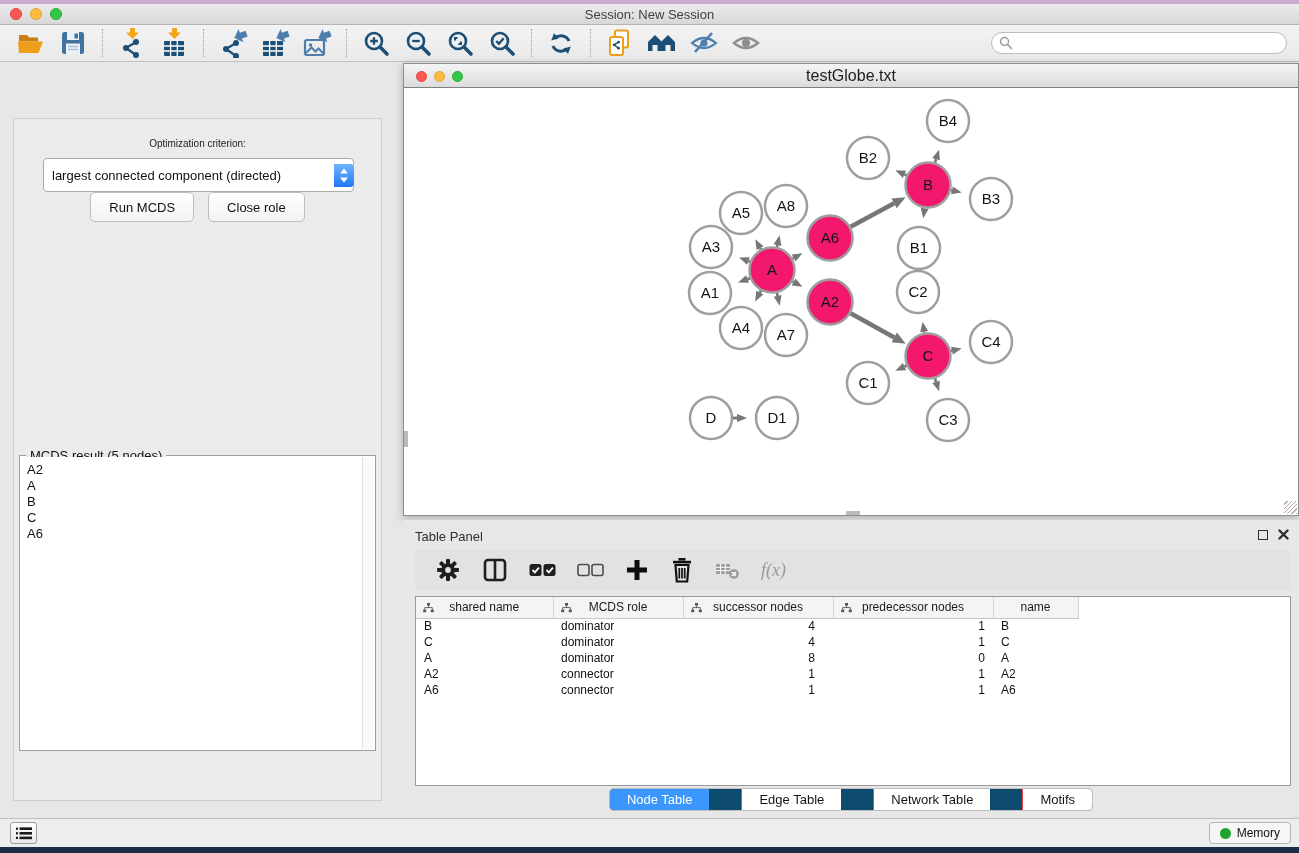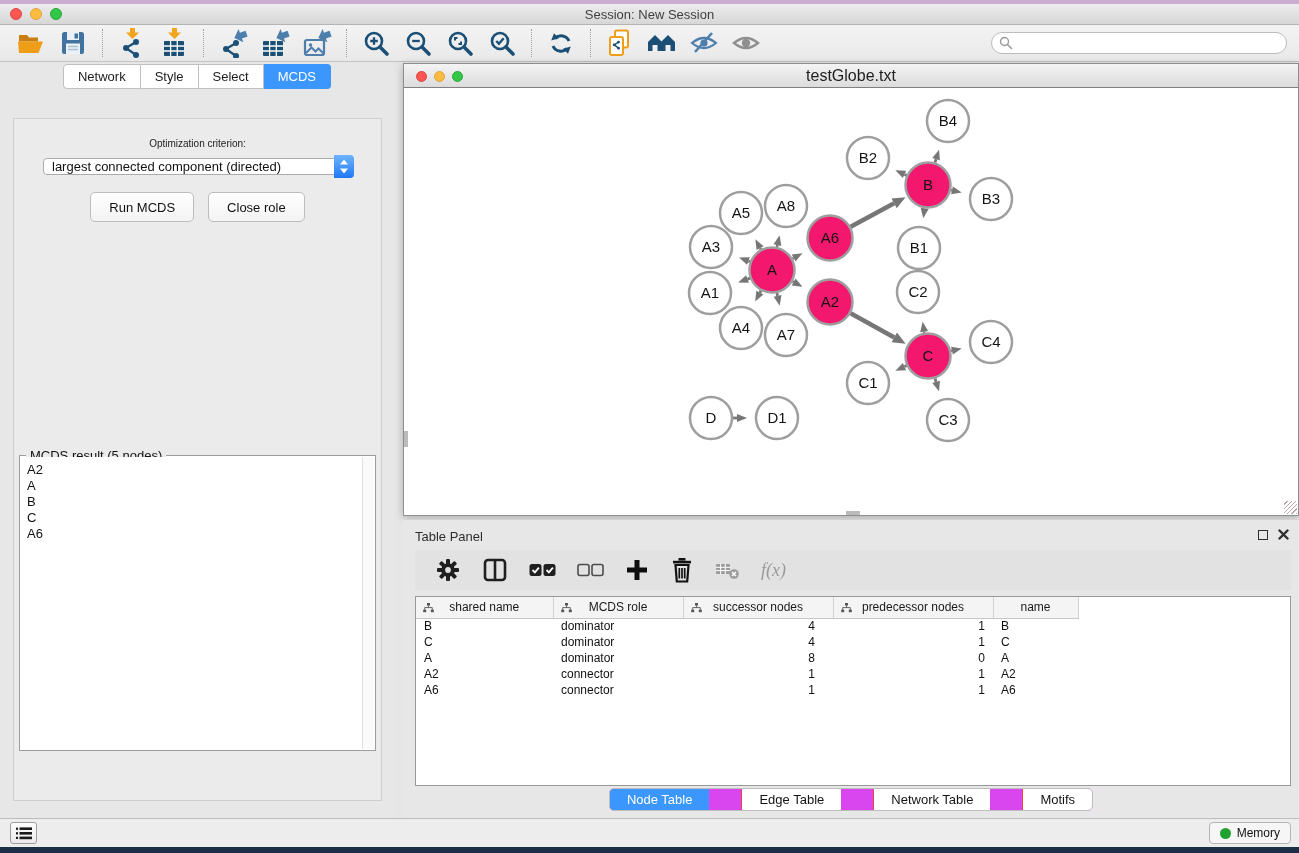--- a/index.html
+++ b/index.html
@@ -40,21 +40,21 @@
 
   .cp-tabs { display:flex; justify-content:center; margin-top:2px; position:relative; z-index:2; }
   .cp-tab { font-size:13px; padding:4px 14px; background:#fff; border:1px solid #c0c0c0; border-left:none; color:#1d1d1d; }
   .cp-tab:first-child { border-left:1px solid #c0c0c0; border-radius:4px 0 0 4px; }
   .cp-tab:last-child { border-radius:0 4px 4px 0; }
   .cp-tab.active { background:#3b97fd; border-color:#3b97fd; color:#fff; }
 
   .cp-content { position:absolute; left:13px; right:12px; top:56px; bottom:17px;
     border:1px solid #cecece; background:#ebebeb; }
   .opt-label { text-align:center; margin-top:19px; font-size:10px; color:#1c1c1c; }
-  .dropdown { position:absolute; left:29px; right:27px; top:39px; height:17px; background:#fff;
+  .dropdown { position:absolute; left:29px; right:27px; top:39px; height:34px; background:#fff;
     border:1px solid #ababab; border-radius:4px; display:flex; align-items:center; }
   .dropdown .dval { flex:1; font-size:13px; color:#111; padding-left:8px; white-space:nowrap; }
   .spinner { width:20px; height:23px; margin:-1px -1px -1px 0; border-radius:0 4px 4px 0;
     background:linear-gradient(#6fb4fc,#2077f4); display:flex; align-items:center; justify-content:center; }
   .btn-row { position:absolute; top:73px; left:0; right:0; display:flex; justify-content:center; gap:14px; }
   .mac-btn { background:linear-gradient(#ffffff,#f3f3f3); border:1px solid #bdbdbd; border-radius:5px;
     font-size:13px; color:#111; padding:3px 18px; height:30px; }
 
   .result-box { position:absolute; left:5px; right:5px; top:336px; height:296px;
     border:1px solid #9d9d9d; background:#fff; }
@@ -85,21 +85,21 @@
   .fx { font-family:"Liberation Serif", serif; font-style:italic; font-size:18px; color:#9a9a9a; }
   .tablewrap { position:absolute; left:12px; right:8px; top:76px; height:190px; background:#fff;
     border:1px solid #999; overflow:hidden; }
   table.datagrid { border-collapse:collapse; table-layout:fixed; }
   table.datagrid th { height:21px; background:#f4f4f4; border-bottom:1px solid #c6c6c6; border-right:1px solid #d2d2d2;
     font-size:12px; font-weight:normal; color:#1a1a1a; position:relative; text-align:center; }
   table.datagrid th .hicon { position:absolute; left:7px; top:6px; }
   table.datagrid td { height:16px; font-size:12px; color:#101010; padding:0 8px; white-space:nowrap; }
 
   .tp-tabs { position:absolute; bottom:7px; left:0; right:0; display:flex; justify-content:center; }
-  .seg { display:flex; border:1px solid #bdbdbd; border-radius:5px; overflow:hidden; background:#d946ef;gap:32px; }
+  .seg { display:flex; border:1px solid #bdbdbd; border-radius:5px; overflow:hidden; background:#0c4a6e;gap:32px; }
   .seg-tab { font-size:13px; color:#141414; padding:3px 17px; border-left:1px solid #ef4444; background:#fff; }
   .seg-tab:first-child { border-left:none; }
   .seg-tab.active { background:#3b97fd; color:#fff; }
 
   
   .statusbar { position:absolute; left:0; top:818px; width:100%; height:29px; background:#ededed;
     border-top:1px solid #bdbdbd; }
   .list-btn { position:absolute; left:10px; top:3px; width:27px; height:22px; border:1px solid #9d9d9d;
     border-radius:3px; background:linear-gradient(#fdfdfd,#e9e9e9); display:flex; align-items:center; justify-content:center; }
   .memory-btn { position:absolute; right:8px; top:3px; height:22px; border:1px solid #b5b5b5;
@@ -265,26 +265,20 @@
     <div class="searchbox">
       <svg width="14" height="14" viewBox="0 0 14 14">
         <circle cx="5.5" cy="5.5" r="4" stroke="#9a9a9a" stroke-width="1.4" fill="none"></circle>
         <line x1="8.5" y1="8.5" x2="12.5" y2="12.5" stroke="#9a9a9a" stroke-width="1.6" stroke-linecap="round"></line>
       </svg>
       <input placeholder="" style="">
     </div>
   </div>
 
   <div class="control-panel">
-    <div class="cp-tabs" id="cp-tabs">
-        <div class="cp-tab">Network</div>
-        <div class="cp-tab">Style</div>
-        <div class="cp-tab">Select</div>
-        <div class="cp-tab active">MCDS</div>
-      </div>
     <div class="cp-content">
       <div class="opt-label">Optimization criterion:</div>
       <div class="dropdown">
         <span class="dval">largest connected component (directed)</span>
         <span class="spinner">
           <svg width="12" height="17" viewBox="0 0 12 17">
             <path d="M6 1.5 L10 6.5 H2 Z" fill="#fff"></path>
             <path d="M6 15.5 L2 10.5 h8 Z" fill="#fff"></path>
           </svg>
         </span>

